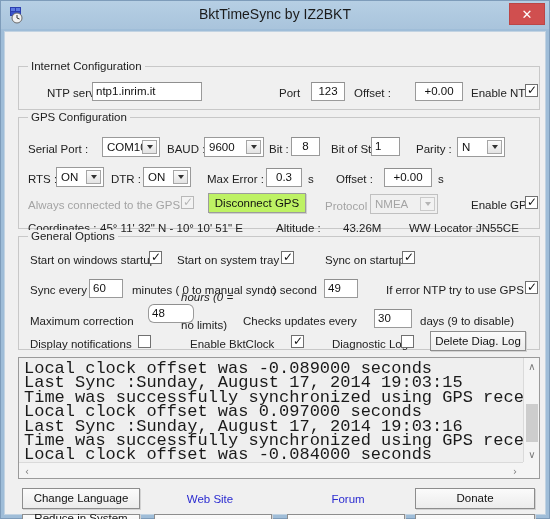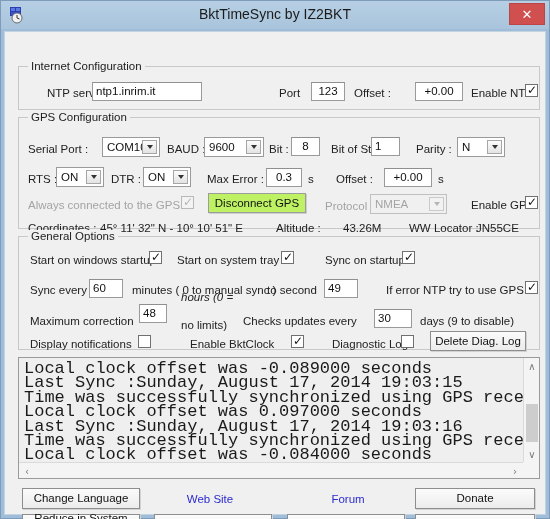--- a/index.html
+++ b/index.html
@@ -292,21 +292,21 @@
     <div class="lbl" style="left:331px; top:141px;">Offset :</div>
     <div class="txt center" style="left:379px; top:136px; width:48px;">+0.00</div>
     <div class="lbl" style="left:433px; top:141px;">s</div>
 
     <div class="lbl dis" style="left:23px; top:167px;">Always connected to the GPS</div>
     <div class="chk dis" style="left:176px; top:164px;">
       <span class="mark">✓</span>
     </div>
     <div class="btn flat" style="left:203px; top:161px; width:98px; height:20px;">Disconnect GPS</div>
     <div class="lbl dis" style="left:320px; top:168px;">Protocol :</div>
-    <div class="combo dis" style="left:365px; top:162px; width:77px;">
+    <div class="combo dis" style="left:365px; top:162px; width:68px;">
       <span>NMEA</span>
       <span class="arrowbox">
           <i></i>
         </span>
     </div>
     <div class="lbl" style="left:466px; top:167px;">Enable GPS</div>
     <div class="chk" style="left:520px; top:164px;">
       <span class="mark">✓</span>
     </div>
 
@@ -338,21 +338,21 @@
     <div class="txt" style="left:84px; top:247px; width:34px;">60</div>
     <div class="lbl" style="left:127px; top:252px;">minutes ( 0 to manual sync )</div>
     <div class="lbl" style="left:262px; top:252px;">to second</div>
     <div class="txt" style="left:319px; top:247px; width:34px;">49</div>
     <div class="lbl" style="left:381px; top:252px;">If error NTP try to use GPS</div>
     <div class="chk" style="left:520px; top:249px;">
       <span class="mark">✓</span>
     </div>
 
     <div class="lbl" style="left:25px; top:283px;">Maximum correction</div>
-    <div class="txt" style="left:134px; top:272px; width:28px;">48</div>
+    <div class="txt" style="left:143px; top:272px; width:46px;border-radius:6px;">48</div>
     <div class="lbl" style="left:176px; top:259px;font-style:italic;">hours (0 =</div>
     <div class="lbl" style="left:176px; top:287px;">no limits)</div>
     <div class="lbl" style="left:238px; top:283px;">Checks updates every</div>
     <div class="txt" style="left:369px; top:277px; width:38px;">30</div>
     <div class="lbl" style="left:415px; top:283px;">days (9 to disable)</div>
 
     <div class="lbl" style="left:25px; top:306px;">Display notifications</div>
     <div class="chk" style="left:133px; top:303px;"></div>
     <div class="lbl" style="left:185px; top:306px;">Enable BktClock</div>
     <div class="chk" style="left:286px; top:303px;">

